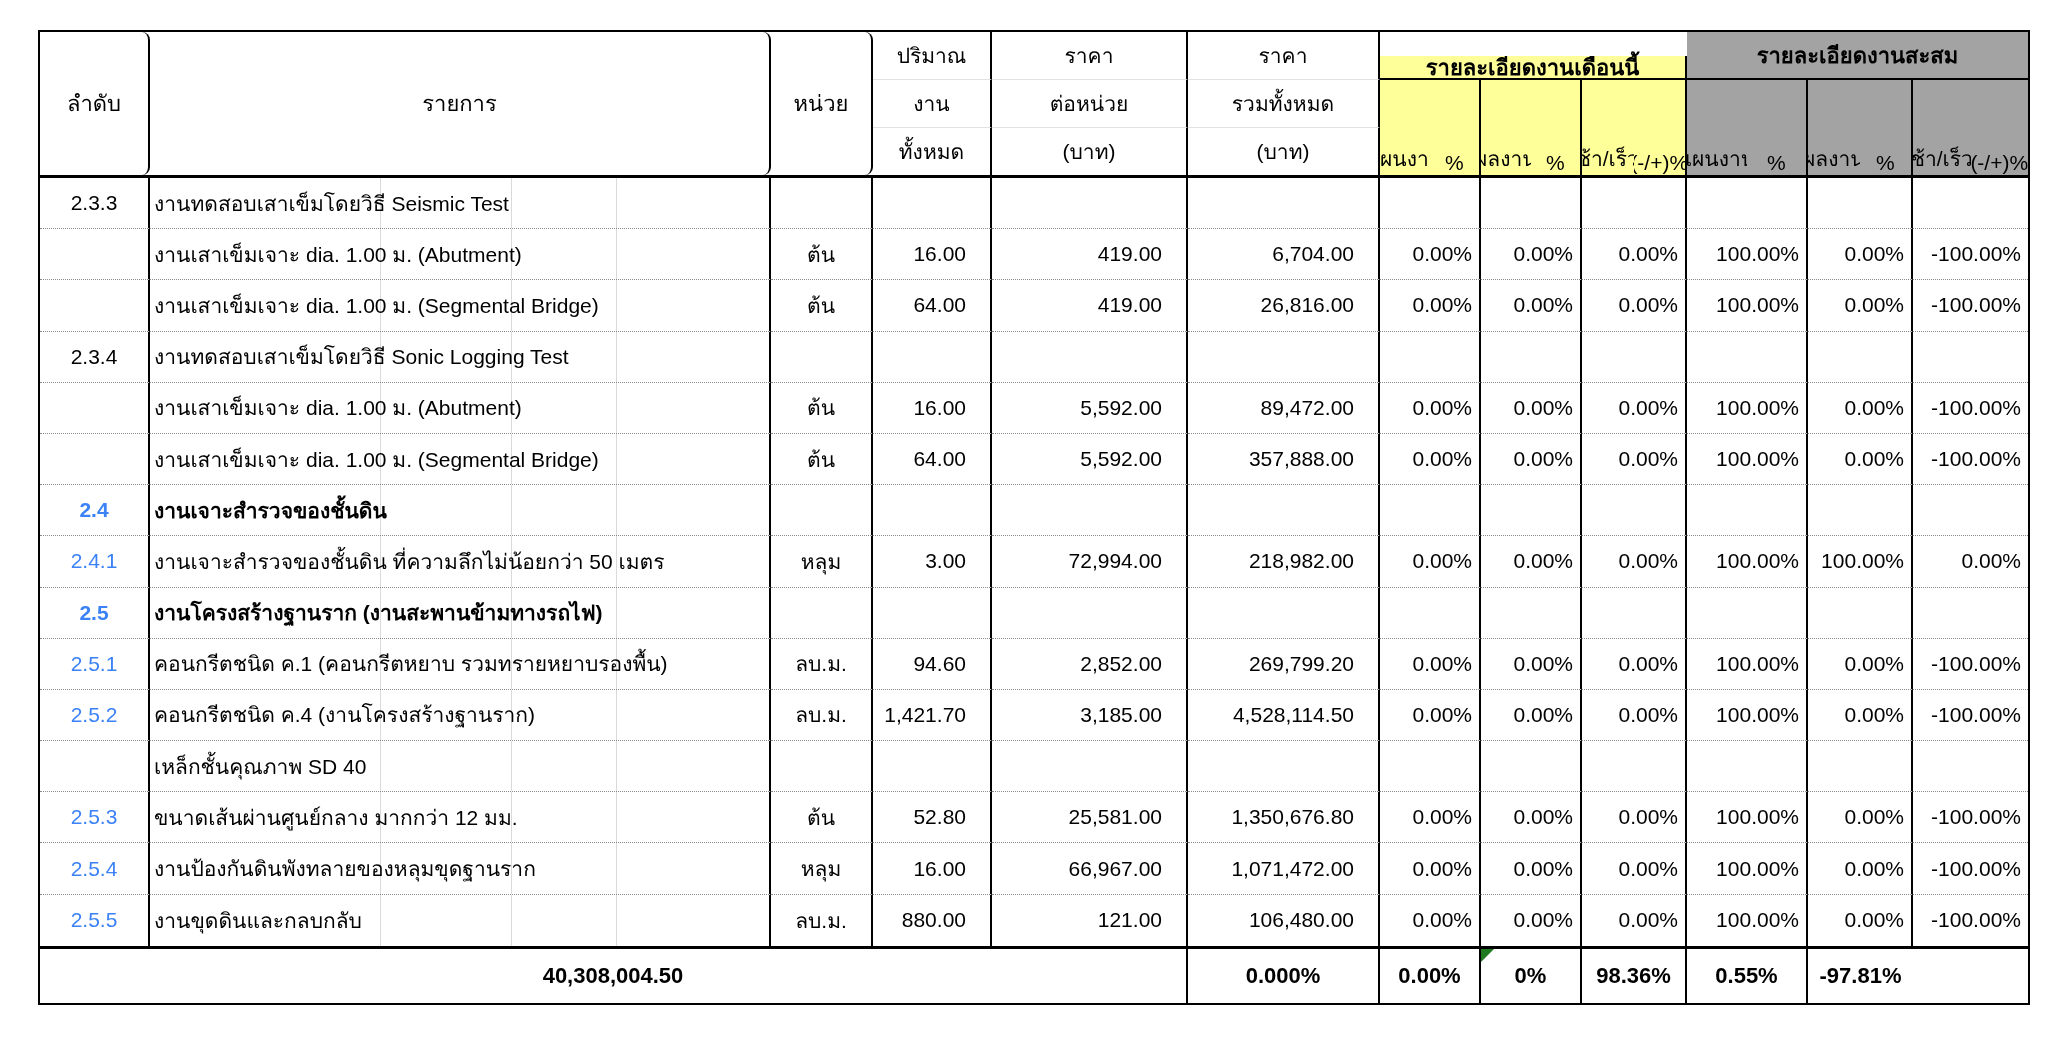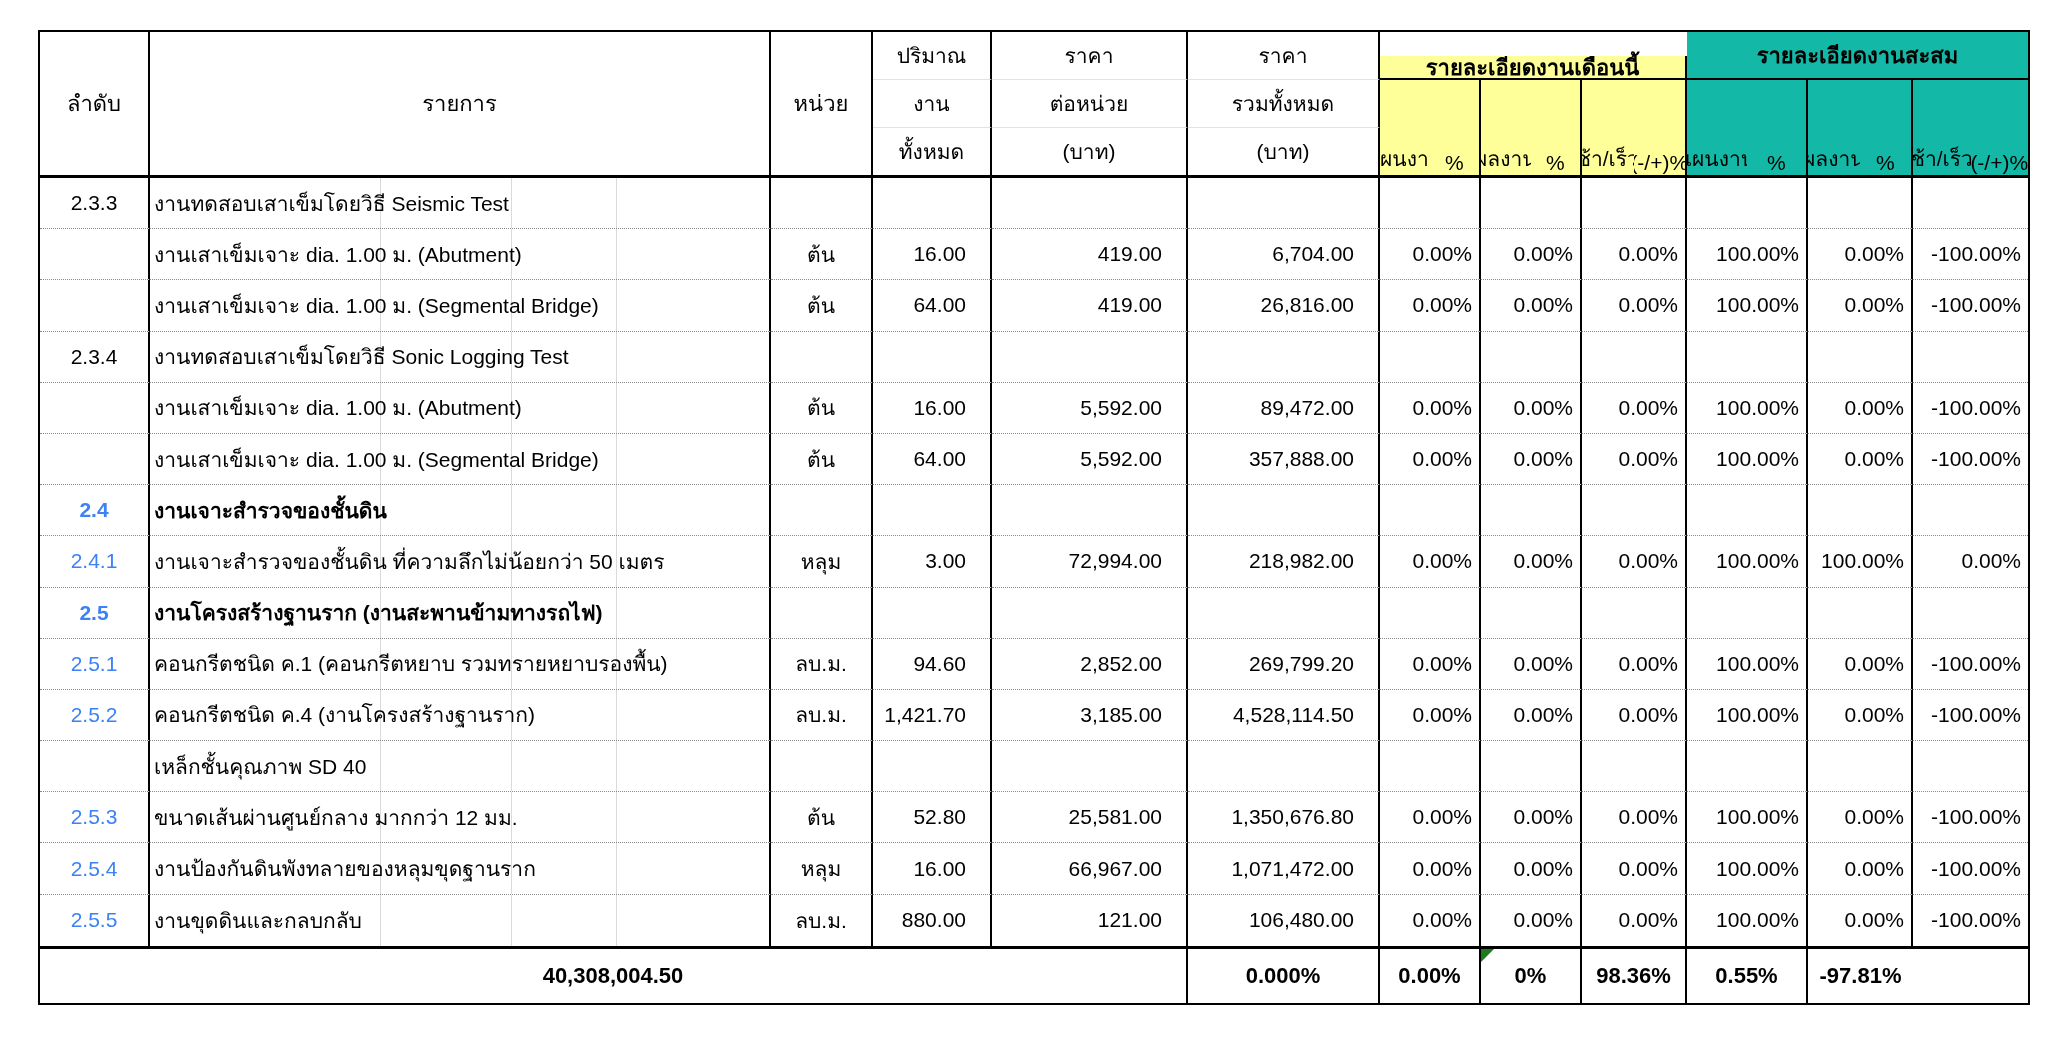--- a/index.html
+++ b/index.html
@@ -6,31 +6,31 @@
   .sheet{position:relative;width:2058px;height:1044px;background:#ffffff;overflow:hidden;
          font-family:"Liberation Sans","DejaVu Sans",sans-serif;color:#000;}
   .tbl{position:absolute;left:38px;top:30px;width:1988px;border:2px solid #000;box-sizing:content-box;}
 
   
   .hgrid{display:grid;
     grid-template-columns:110px 621px 102px 119px 196px 192px 101px 101px 105px 121px 105px 115px;
     grid-template-rows:48px 48px 47px;
     border-bottom:3px solid #000;}
   .hc{border-right:2px solid #000;display:flex;align-items:center;justify-content:center;
-      font-size:22px;box-sizing:border-box;white-space:nowrap;overflow:hidden;}
+      font-size:22px;box-sizing:border-box;white-space:nowrap;overflow:hidden;border-radius:8px;}
   .span3{grid-row:1/4;}
   .hl{border-right:2px solid #000;display:flex;align-items:center;justify-content:center;
       font-size:21px;box-sizing:border-box;white-space:nowrap;overflow:hidden;}
   .hsep{border-bottom:1px solid #e2e2e2;}
   .grp{display:flex;align-items:center;justify-content:center;font-size:22px;font-weight:bold;
        border-right:2px solid #000;border-bottom:2px solid #000;box-sizing:border-box;}
   .sub{grid-row:2/4;display:flex;border-right:2px solid #000;box-sizing:border-box;align-items:flex-end;}
   .sub>div{flex:1;display:flex;align-items:center;justify-content:center;font-size:21px;white-space:nowrap;overflow:hidden;}
   .yellow{background:#FFFF99;}
-  .gray{background:#14b8a6;}
+  .gray{background:#a3a3a3;}
   .nr{border-right:none !important;}
 
   
   .bgrid{display:grid;
     grid-template-columns:110px 621px 102px 119px 196px 192px 101px 101px 105px 121px 105px 115px;
     grid-auto-rows:51.2px;}
   .bc{border-right:2px solid #000;border-bottom:1px dotted #8a8a8a;box-sizing:border-box;
       display:flex;align-items:center;font-size:21px;white-space:nowrap;overflow:hidden;}
   .bgrid .bc:nth-last-child(-n+12){border-bottom:none;}
   .c0{justify-content:center;}

